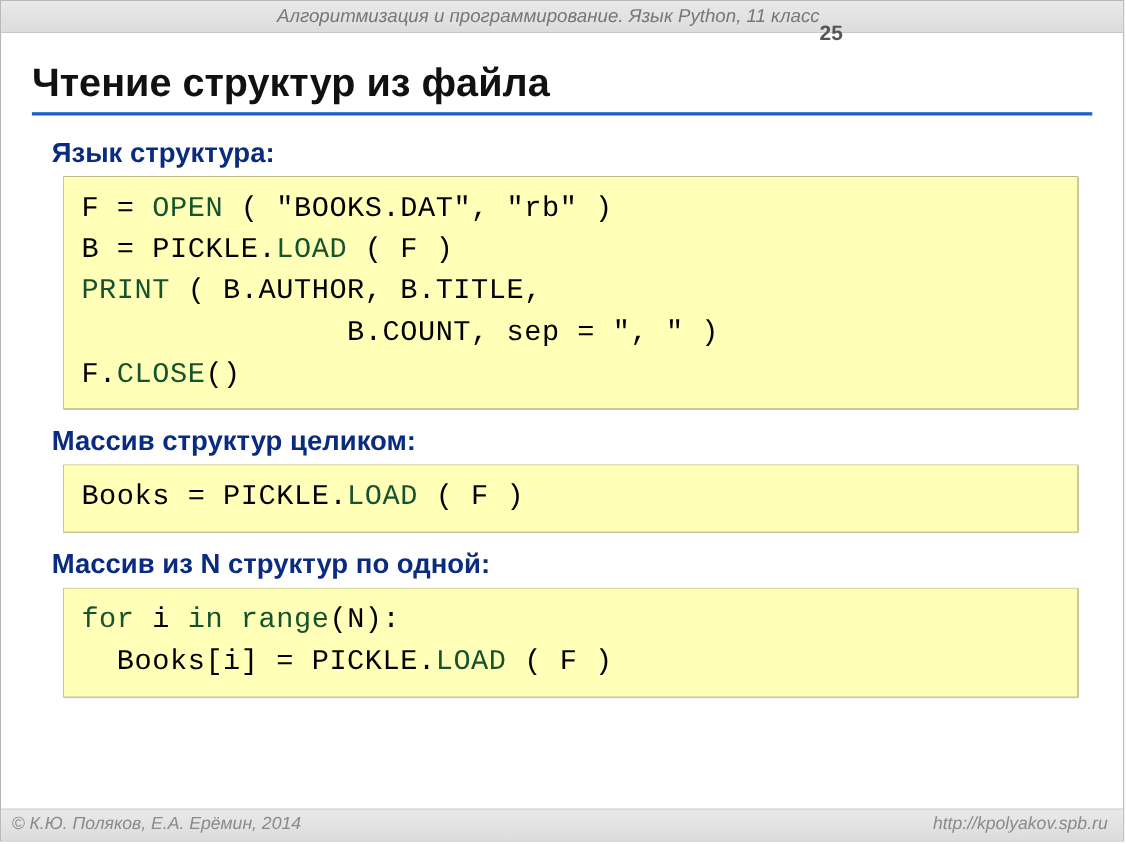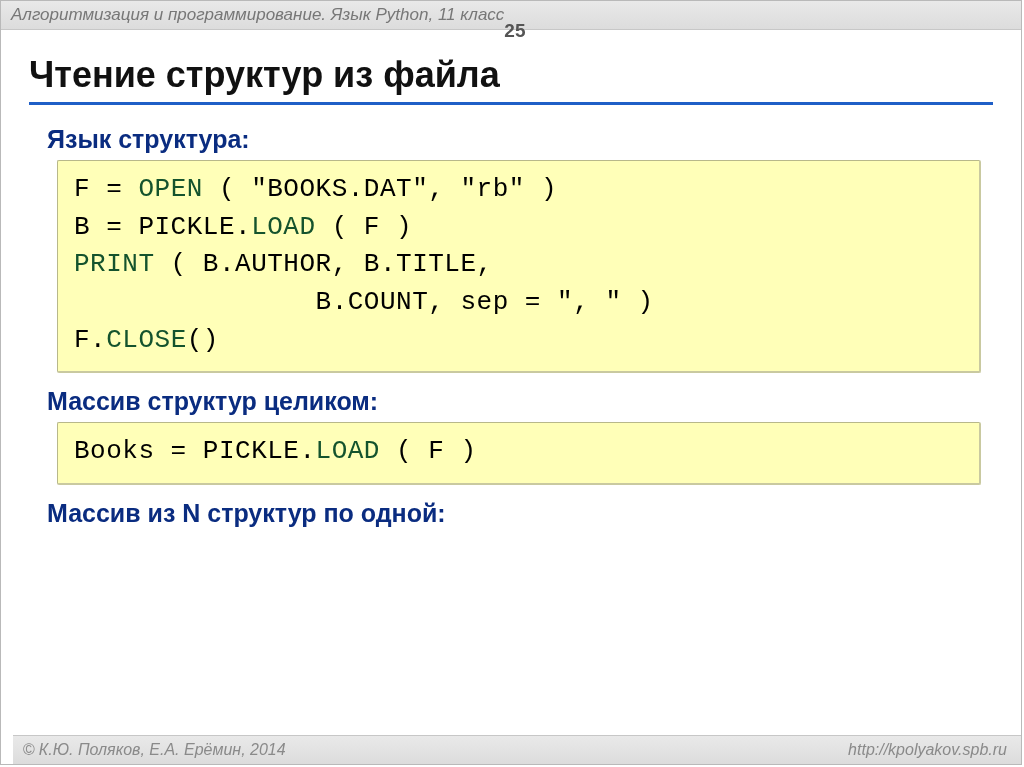--- a/index.html
+++ b/index.html
@@ -15,21 +15,21 @@
     width:1022px;height:765px;
     border:1px solid #b9b9b9;
     background:#fff;
     position:relative;
     box-sizing:border-box;
   }
   .topbar{
     height:28px;
     background:linear-gradient(#e9e9e9,#dcdcdc);
     border-bottom:1px solid #c7c7c7;
-    display:flex;align-items:center;justify-content:flex-start;
+    display:flex;align-items:center;justify-content:center;
     padding:0 14px 0 10px;
     font-style:italic;
     color:#777;
     font-size:17px;
   }
   .page-num{
     font-weight:700;
     font-style:normal;
     color:#555;
     font-size:19px;
@@ -66,21 +66,21 @@
     margin:0 6px 14px 10px;
     font-family:"Courier New",Courier,monospace;
     font-size:26px;
     line-height:1.45;
     letter-spacing:.5px;
     color:#000;
     white-space:pre;
   }
   .kw{color:#14532d}
   .footer{
-    position:absolute;left:12px;right:0;bottom:0;
+    position:absolute;left:0;right:0;bottom:0;
     height:28px;
     background:linear-gradient(#e9e9e9,#dcdcdc);
     border-top:1px solid #c7c7c7;
     display:flex;align-items:center;justify-content:space-between;
     padding:0 14px 0 10px;
     font-style:italic;
     color:#8a8a8a;
     font-size:16px;
   }
   .copyright-sym{font-style:normal;margin-right:4px}
@@ -110,20 +110,22 @@
 F.<span class="kw">CLOSE</span>()</div>
 
     <div class="subhead">
       <span>Массив структур целиком</span><span class="colon">:</span>
     </div>
     <div class="codebox">Books = PICKLE.<span class="kw">LOAD</span> ( F )</div>
 
     <div class="subhead">
       <span>Массив из N структур по одной</span><span class="colon">:</span>
     </div>
+    <div class="codebox"><span class="kw">for</span> i <span class="kw">in</span> <span class="kw">range</span>(N):
+  Books[i] = PICKLE.<span class="kw">LOAD</span> ( F )</div>
 
   </div>
 
   <div class="footer">
     <span>
       <span class="copyright-sym">©</span><span>К.Ю. Поляков, Е.А. Ерёмин, 2014</span>
     </span>
     <span>http://kpolyakov.spb.ru</span>
   </div>
 

